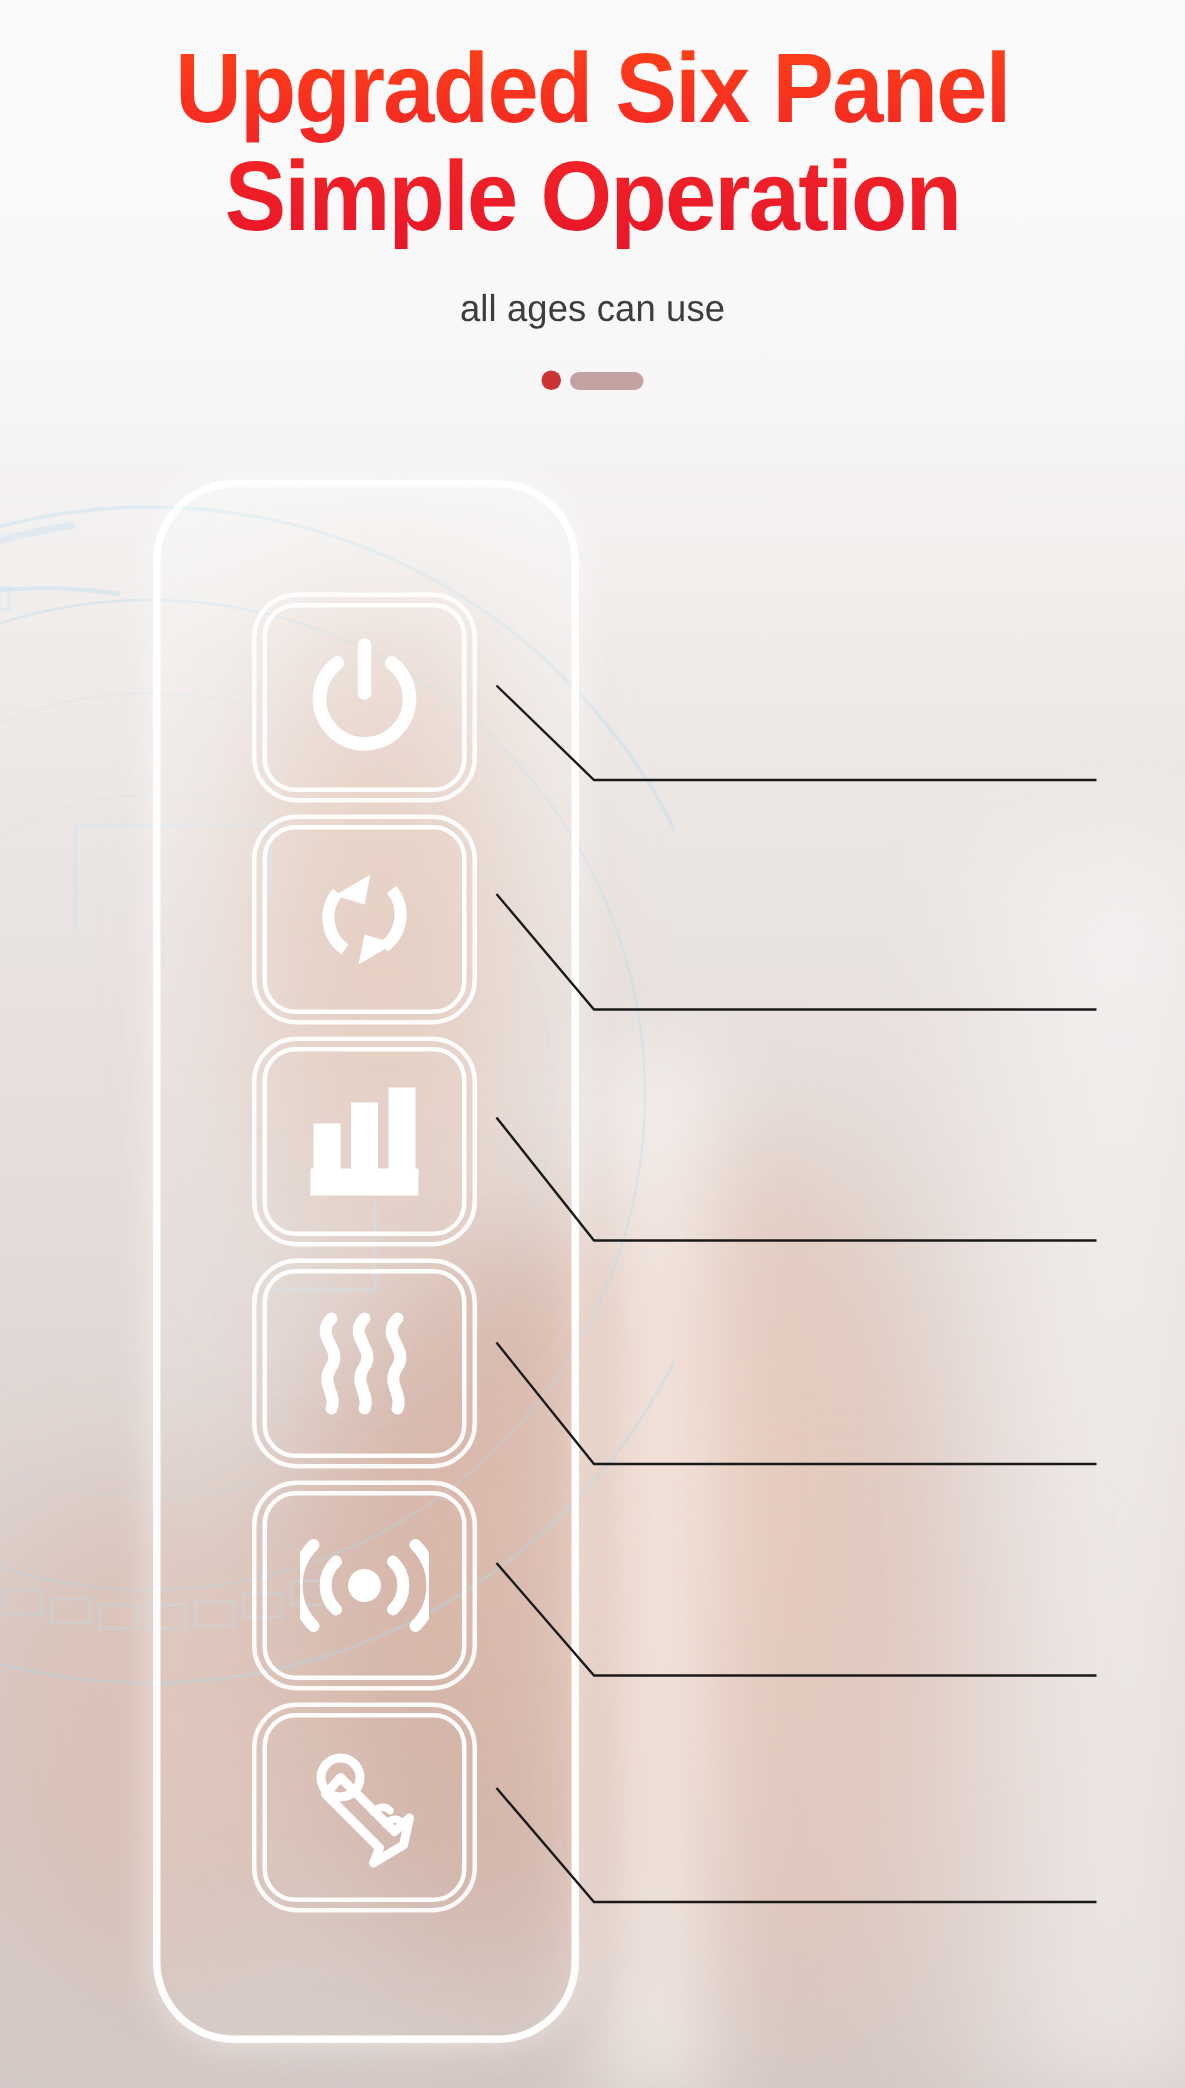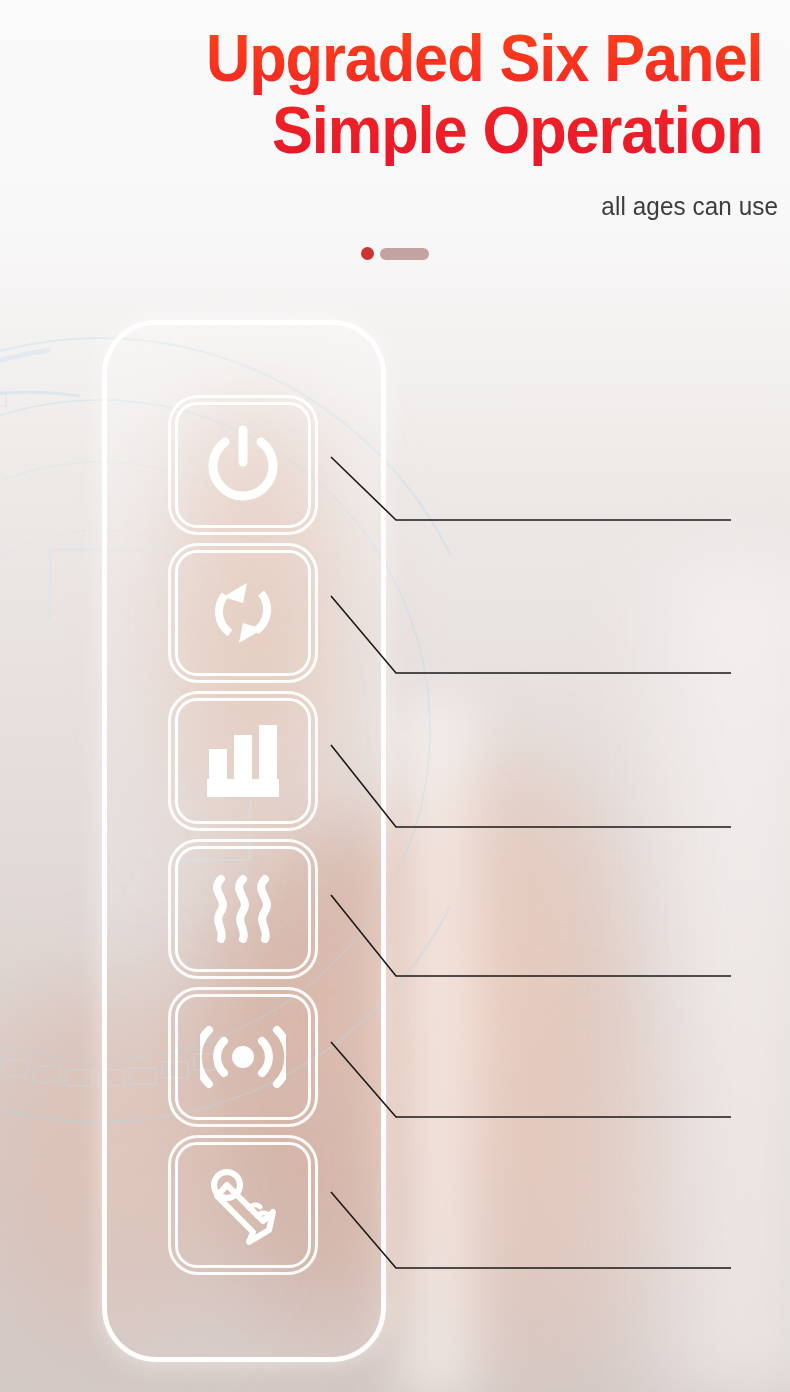--- a/index.html
+++ b/index.html
@@ -35,21 +35,21 @@
        background:linear-gradient(90deg, rgba(255,255,255,0) 0%, rgba(255,252,250,.75) 45%, rgba(255,255,255,0) 100%); }
   .sheen2{ position:absolute; left:600px; top:560px; width:230px; height:840px; filter:blur(34px);
        background:linear-gradient(90deg, rgba(255,255,255,0) 0%, rgba(252,250,250,.6) 60%, rgba(248,246,246,.35) 100%); }
   .topfade{ position:absolute; left:0; top:0; width:790px; height:430px;
        background:linear-gradient(180deg,#fbfafa 0%, rgba(250,249,249,.92) 40%, rgba(247,245,245,.45) 72%, rgba(245,243,242,0) 100%); }
 
   
   .hud{ position:absolute; left:-250px; top:300px; width:700px; height:860px; opacity:.55; }
 
   
-  .header{ position:absolute; left:0; top:0; width:790px; text-align:right; }
+  .header{ position:absolute; left:0; top:0; width:790px; text-align:center; }
   .title{
     font-family:"Liberation Sans", sans-serif;
     font-weight:700;
     font-size:66px;
     line-height:72px;
     letter-spacing:-1.2px;
     transform:scaleX(.93);
     padding-top:22px;
     background:linear-gradient(180deg,#ff4a16 0%, #fb3b1b 26%, #f22525 58%, #e8162b 100%);
     -webkit-background-clip:text; background-clip:text; color:transparent;

